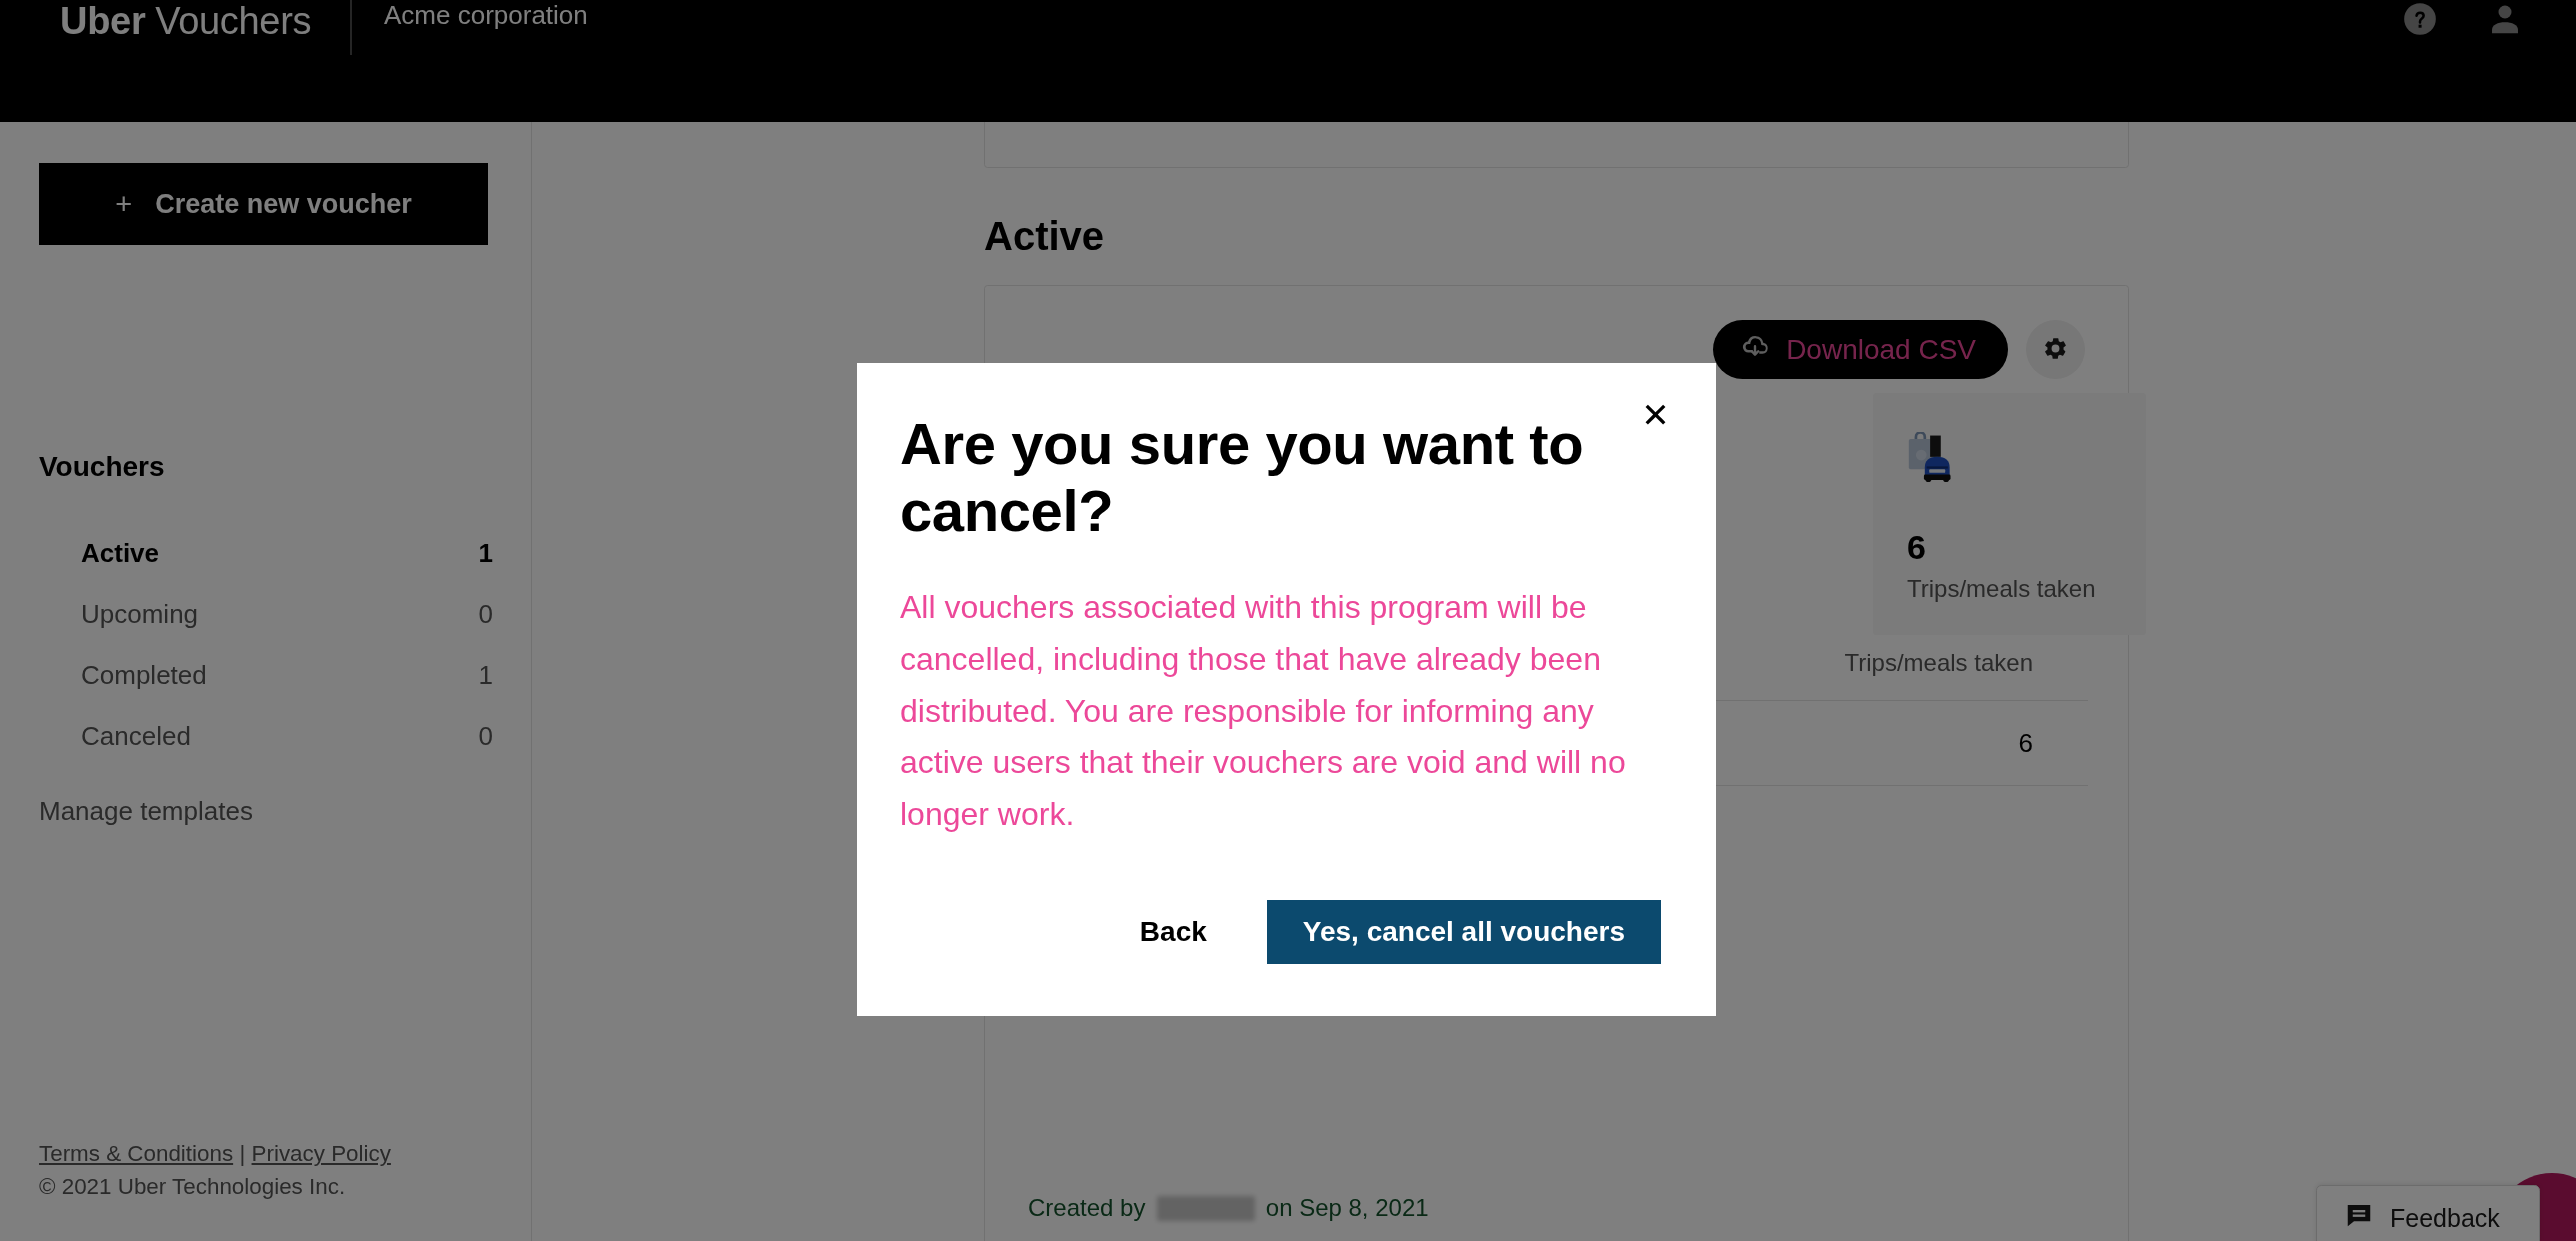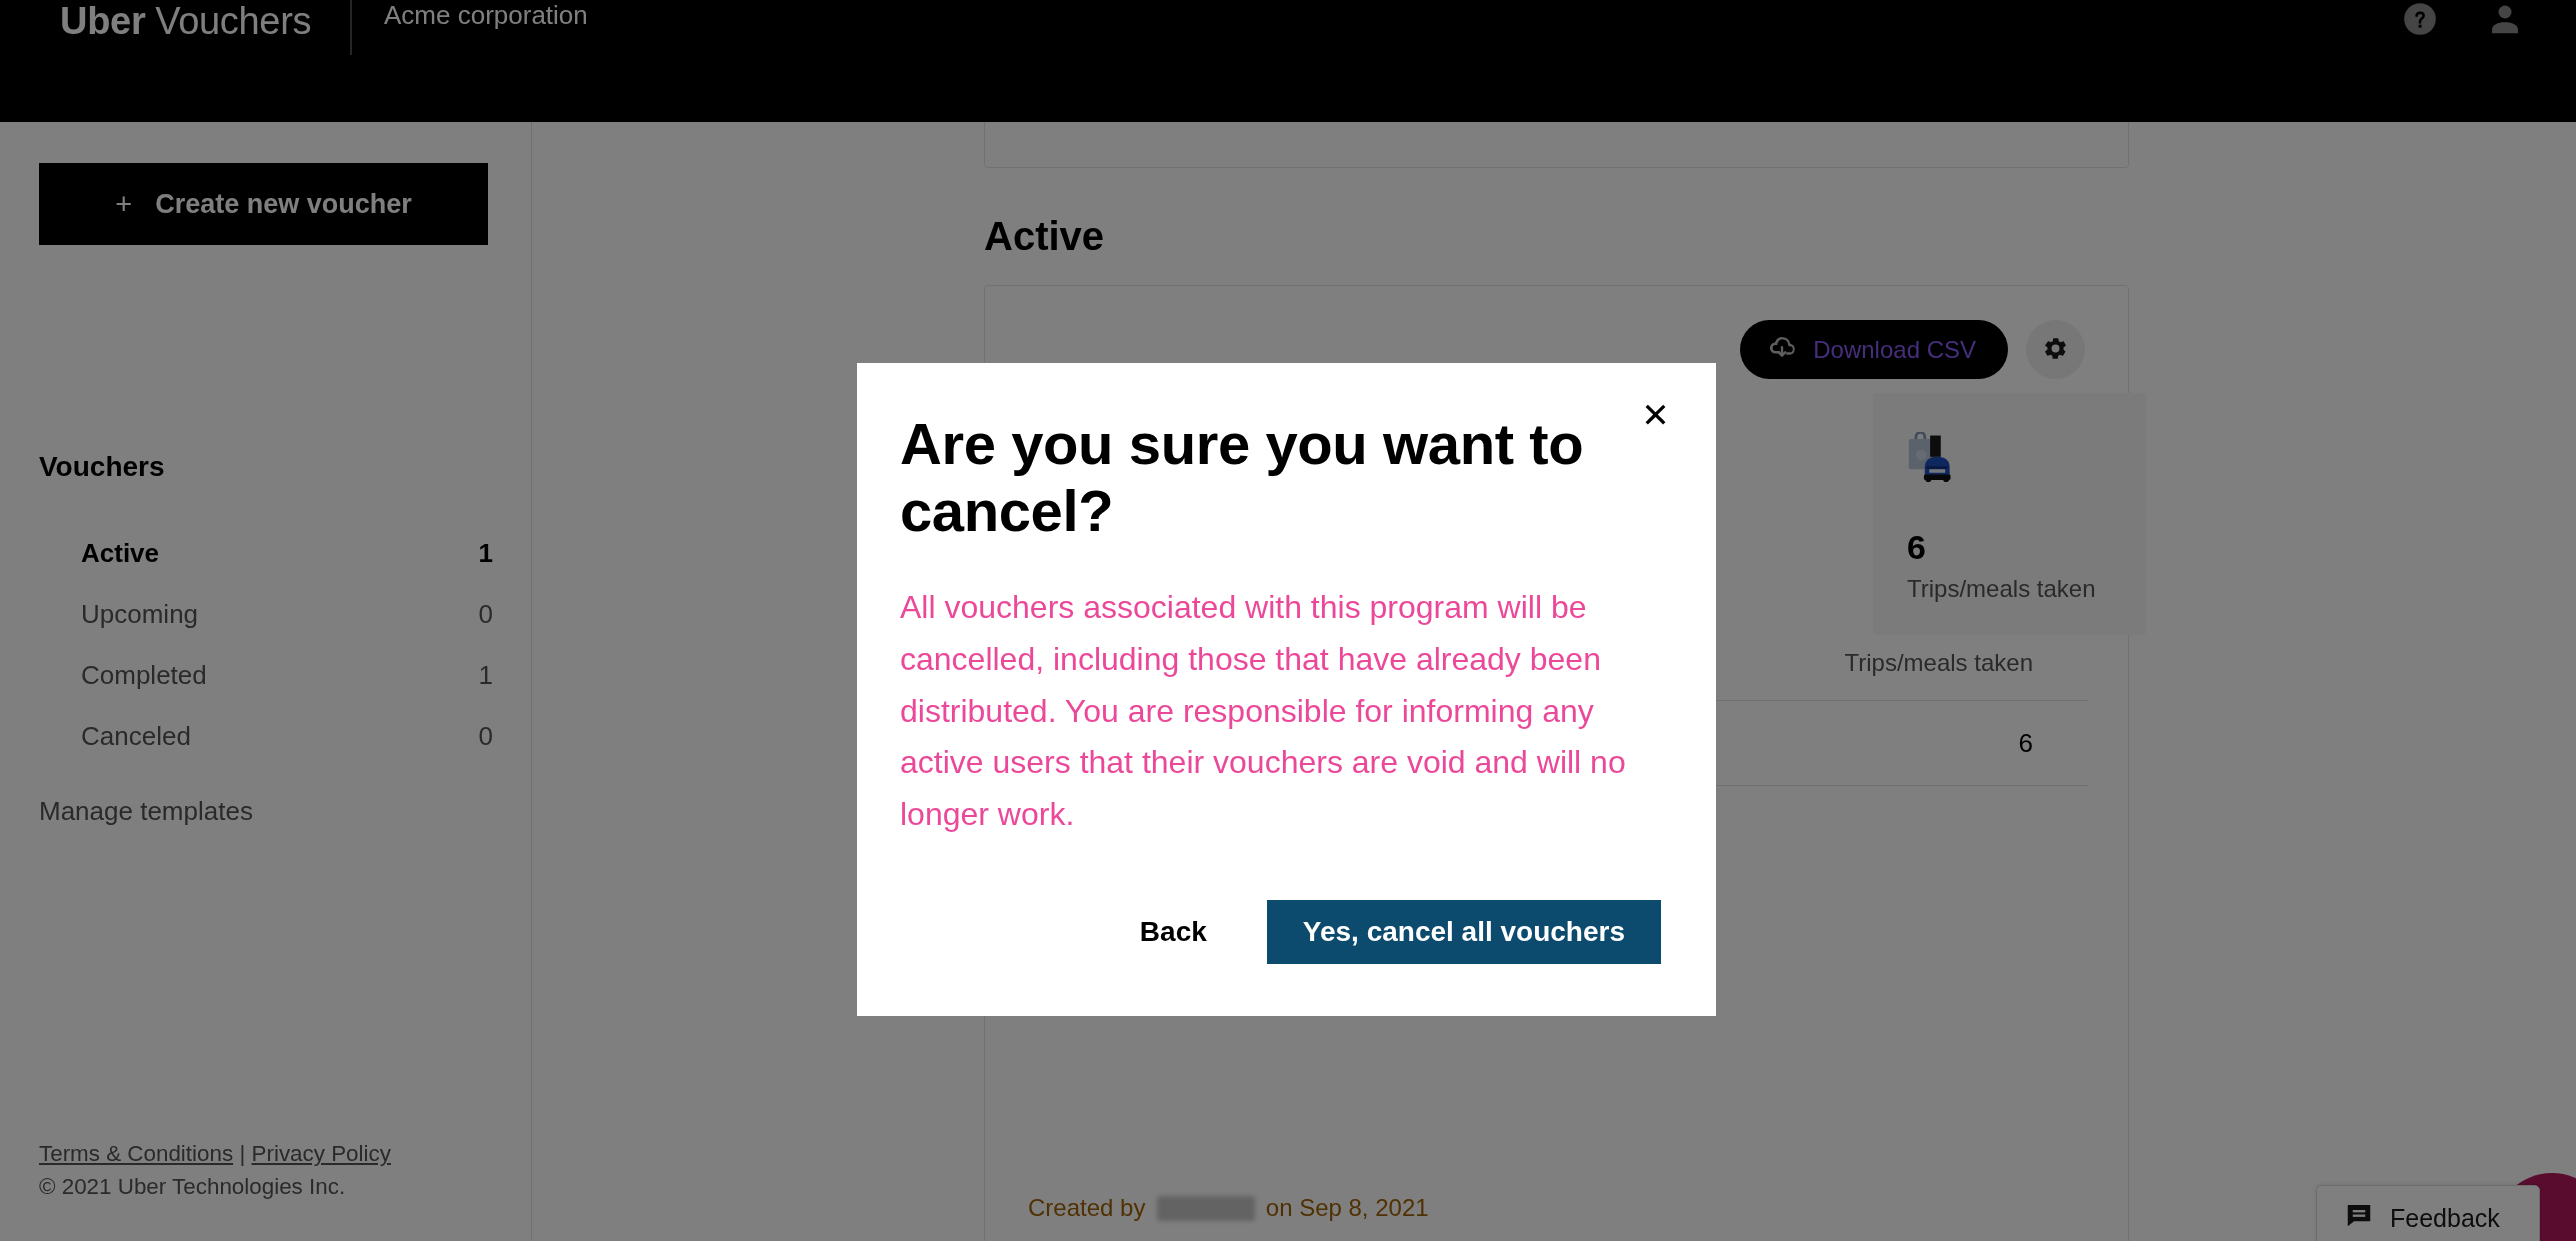--- a/index.html
+++ b/index.html
@@ -174,24 +174,24 @@
     position: absolute;
     top: 34px; right: 43px;
     display: flex;
     align-items: center;
     gap: 18px;
   }
   .dl-btn {
     height: 59px;
     border-radius: 29.5px;
     background: #000000;
-    color: #8b5cf6;
+    color: #ec4899;
     border: none;
     font-family: "Liberation Sans", sans-serif;
-    font-size: 24px;
+    font-size: 28px;
     font-weight: 500;
     display: flex;
     align-items: center;
     padding: 0 32px 0 27px;
     gap: 16px;
     cursor: pointer;
     white-space: nowrap;
   }
   .gear-btn {
     width: 59px; height: 59px;
@@ -269,21 +269,21 @@
     text-align: right;
     padding-right: 55px;
     font-size: 26px;
     color: #000000;
   }
 
   .created-by {
     position: absolute;
     bottom: 41px; left: 43px;
     font-size: 24px;
-    color: #a16207;
+    color: #14532d;
     display: flex;
     align-items: center;
     gap: 4px;
     white-space: nowrap;
   }
   .created-by .redact-sm {
     display: inline-block;
     width: 98px; height: 25px;
     background: #c6c6c6;
     border-radius: 1.8px;

